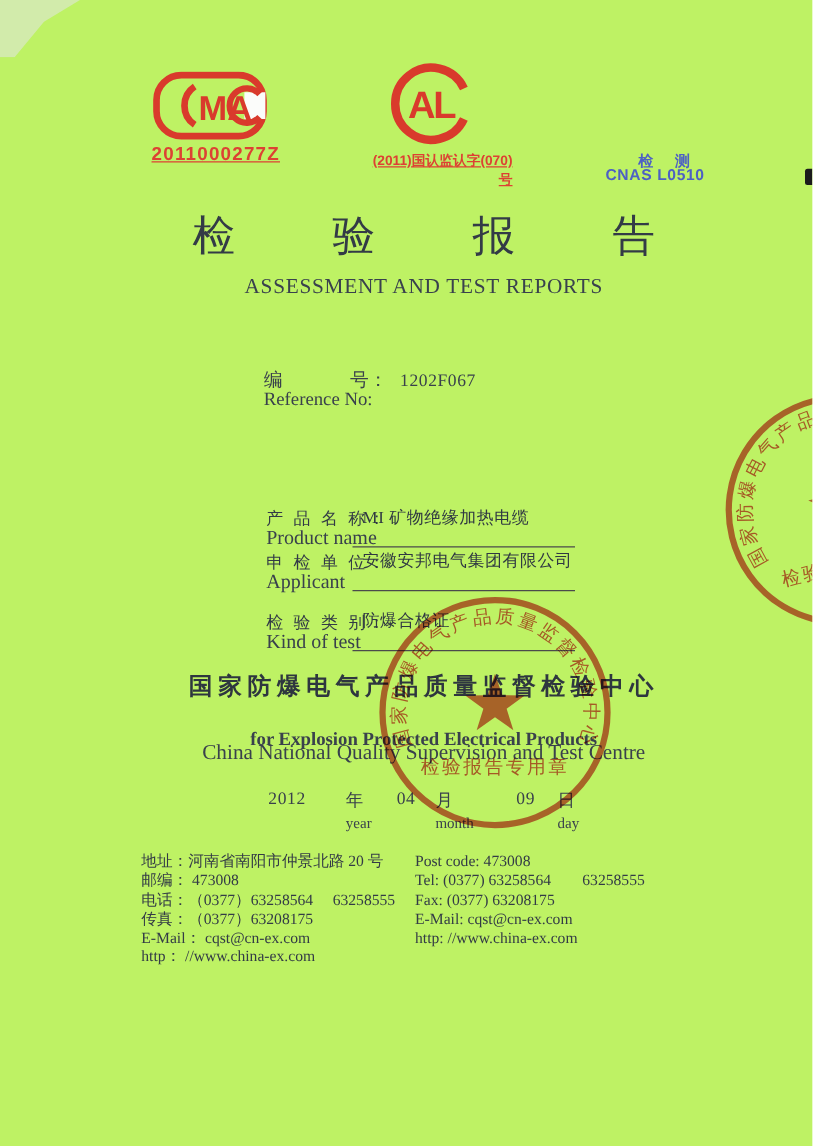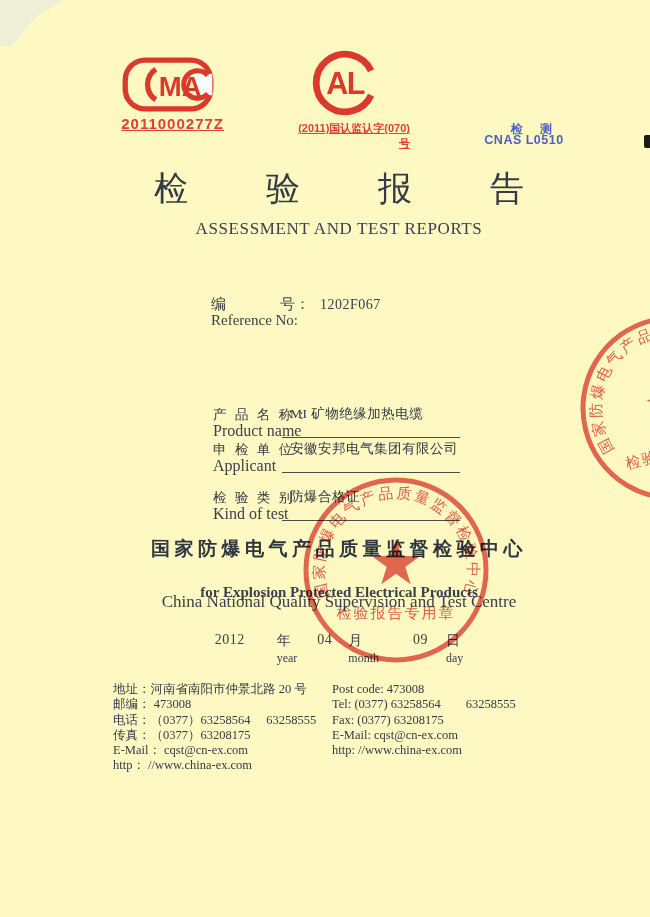--- a/index.html
+++ b/index.html
@@ -1,18 +1,18 @@
 <!DOCTYPE html>
 <html><head>
 <meta charset="utf-8">
 <style>
   html,body{margin:0;padding:0;background:#ffffff;}
   .page{
     position:relative;width:650px;height:917px;margin:0 auto;
-    background:#fef9c3;overflow:hidden;
+    background:#bef264;overflow:hidden;
     font-family:"Liberation Serif","DejaVu Serif",serif;color:#39414c;
   }
   
   .corner-patch{position:absolute;left:0;top:0;width:64px;height:46px;background:#e2e6e6;
     clip-path:polygon(0 0,100% 0,55% 38%,18% 100%,0 100%);opacity:.55;}
   .edge-speck{position:absolute;right:0;top:135px;width:6px;height:13px;background:#1b1b1b;border-radius:2px 0 0 2px;}
 
   
   .logo{position:absolute;}
   .logo-cma{left:122px;top:57px;}

